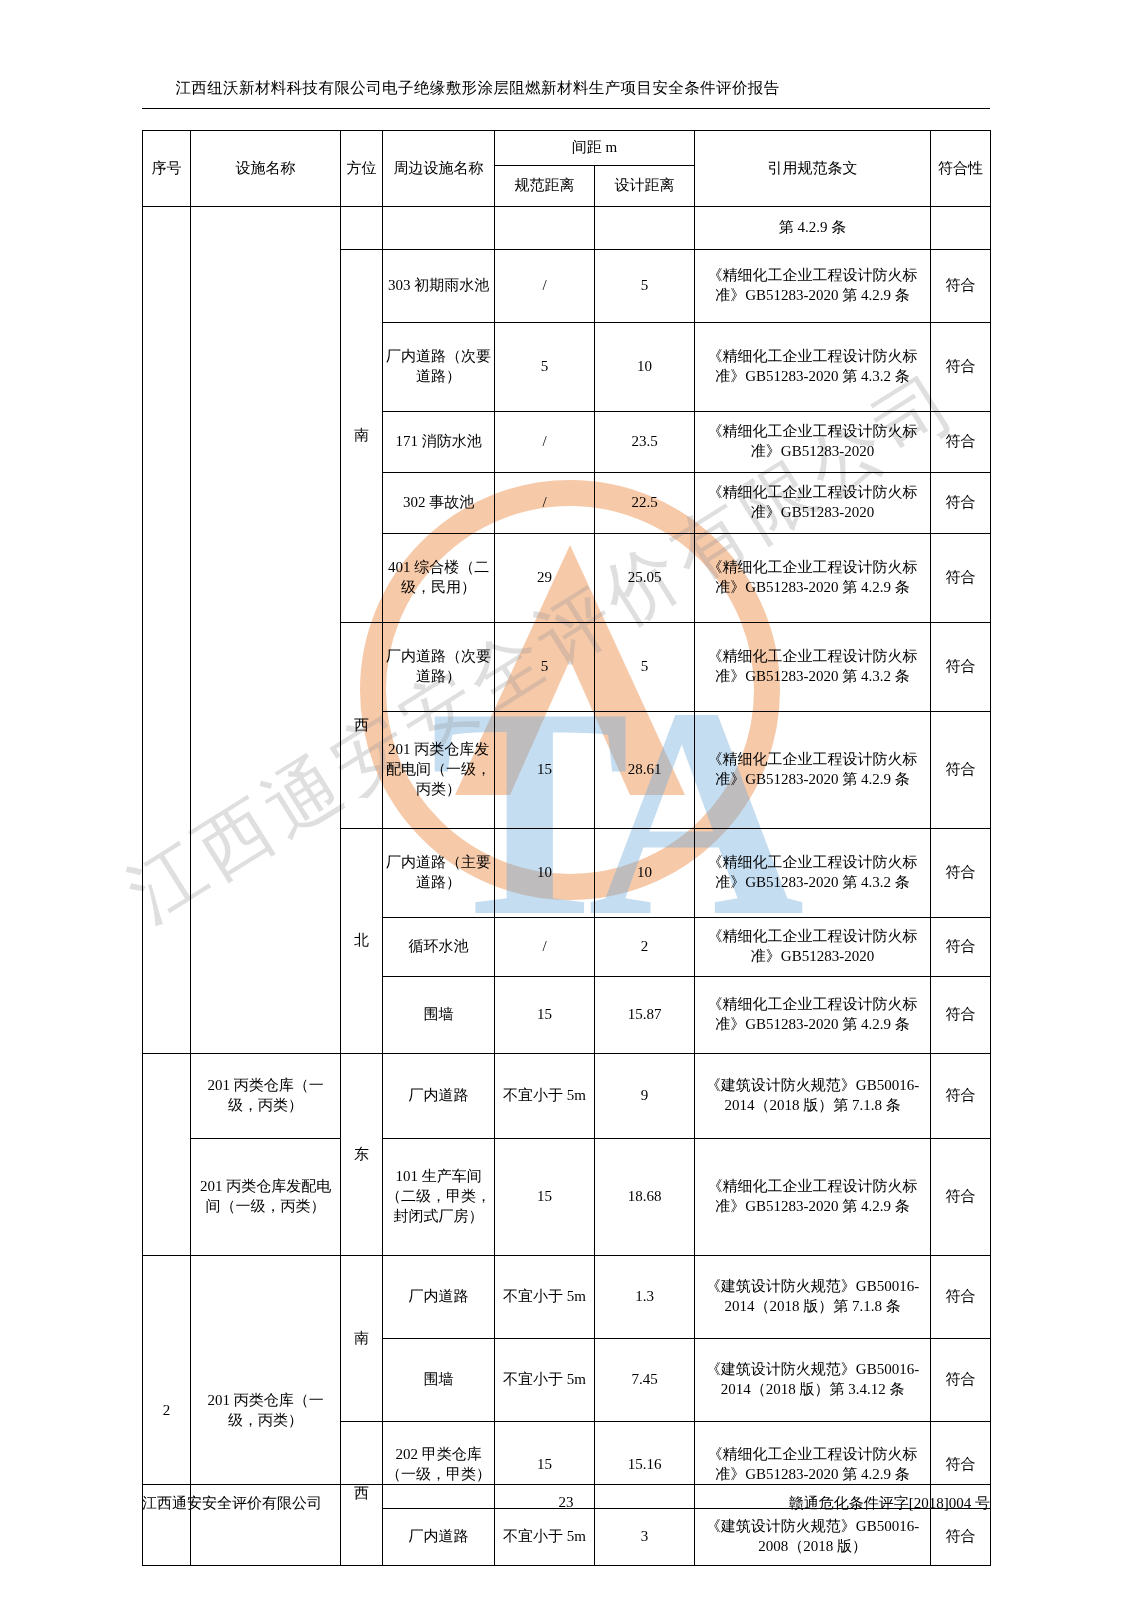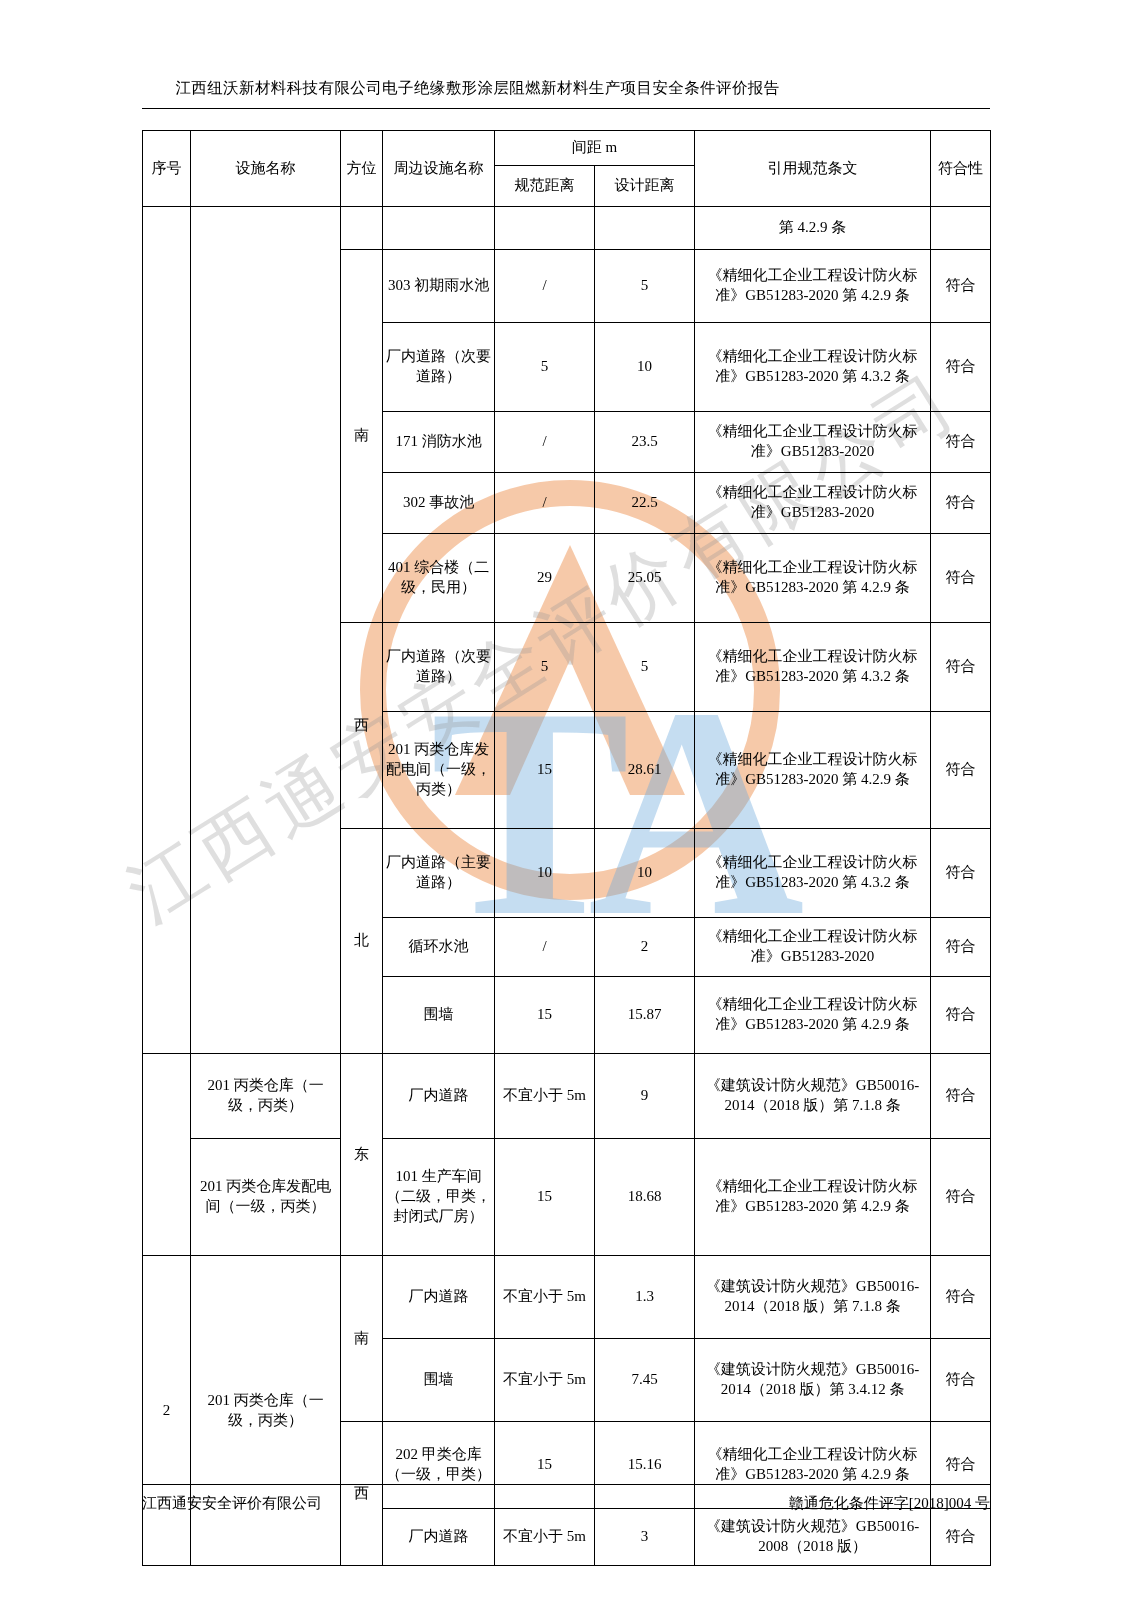--- a/index.html
+++ b/index.html
@@ -361,16 +361,17 @@
           <td>《建筑设计防火规范》GB50016-2008（2018 版）</td>
           <td>符合</td>
         </tr>
       </tbody>
     </table>
   </div>
 
   <div class="doc-footer-rule"></div>
   <div class="doc-footer">
     <span>江西通安安全评价有限公司</span>
+    <span class="center">23</span>
     <span>赣通危化条件评字[2018]004 号</span>
   </div>
 
 </div>
 
 </body></html>

